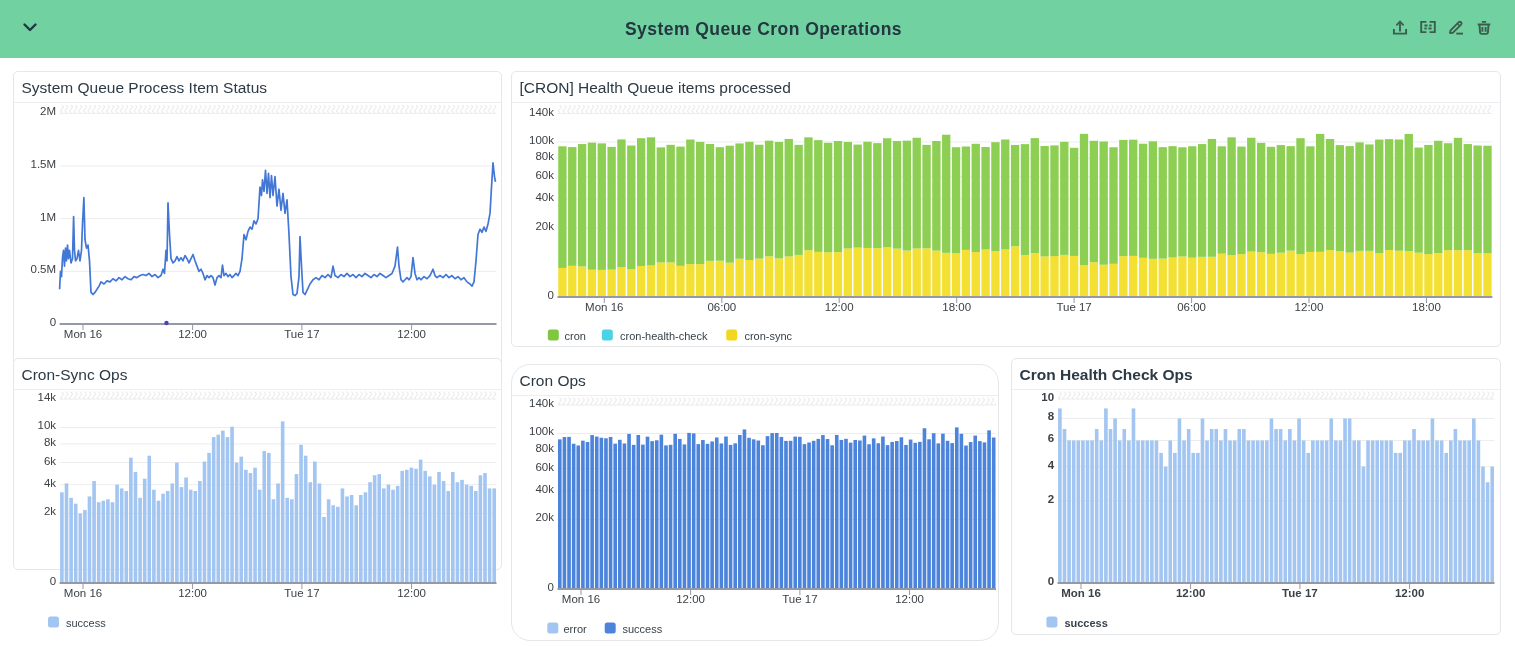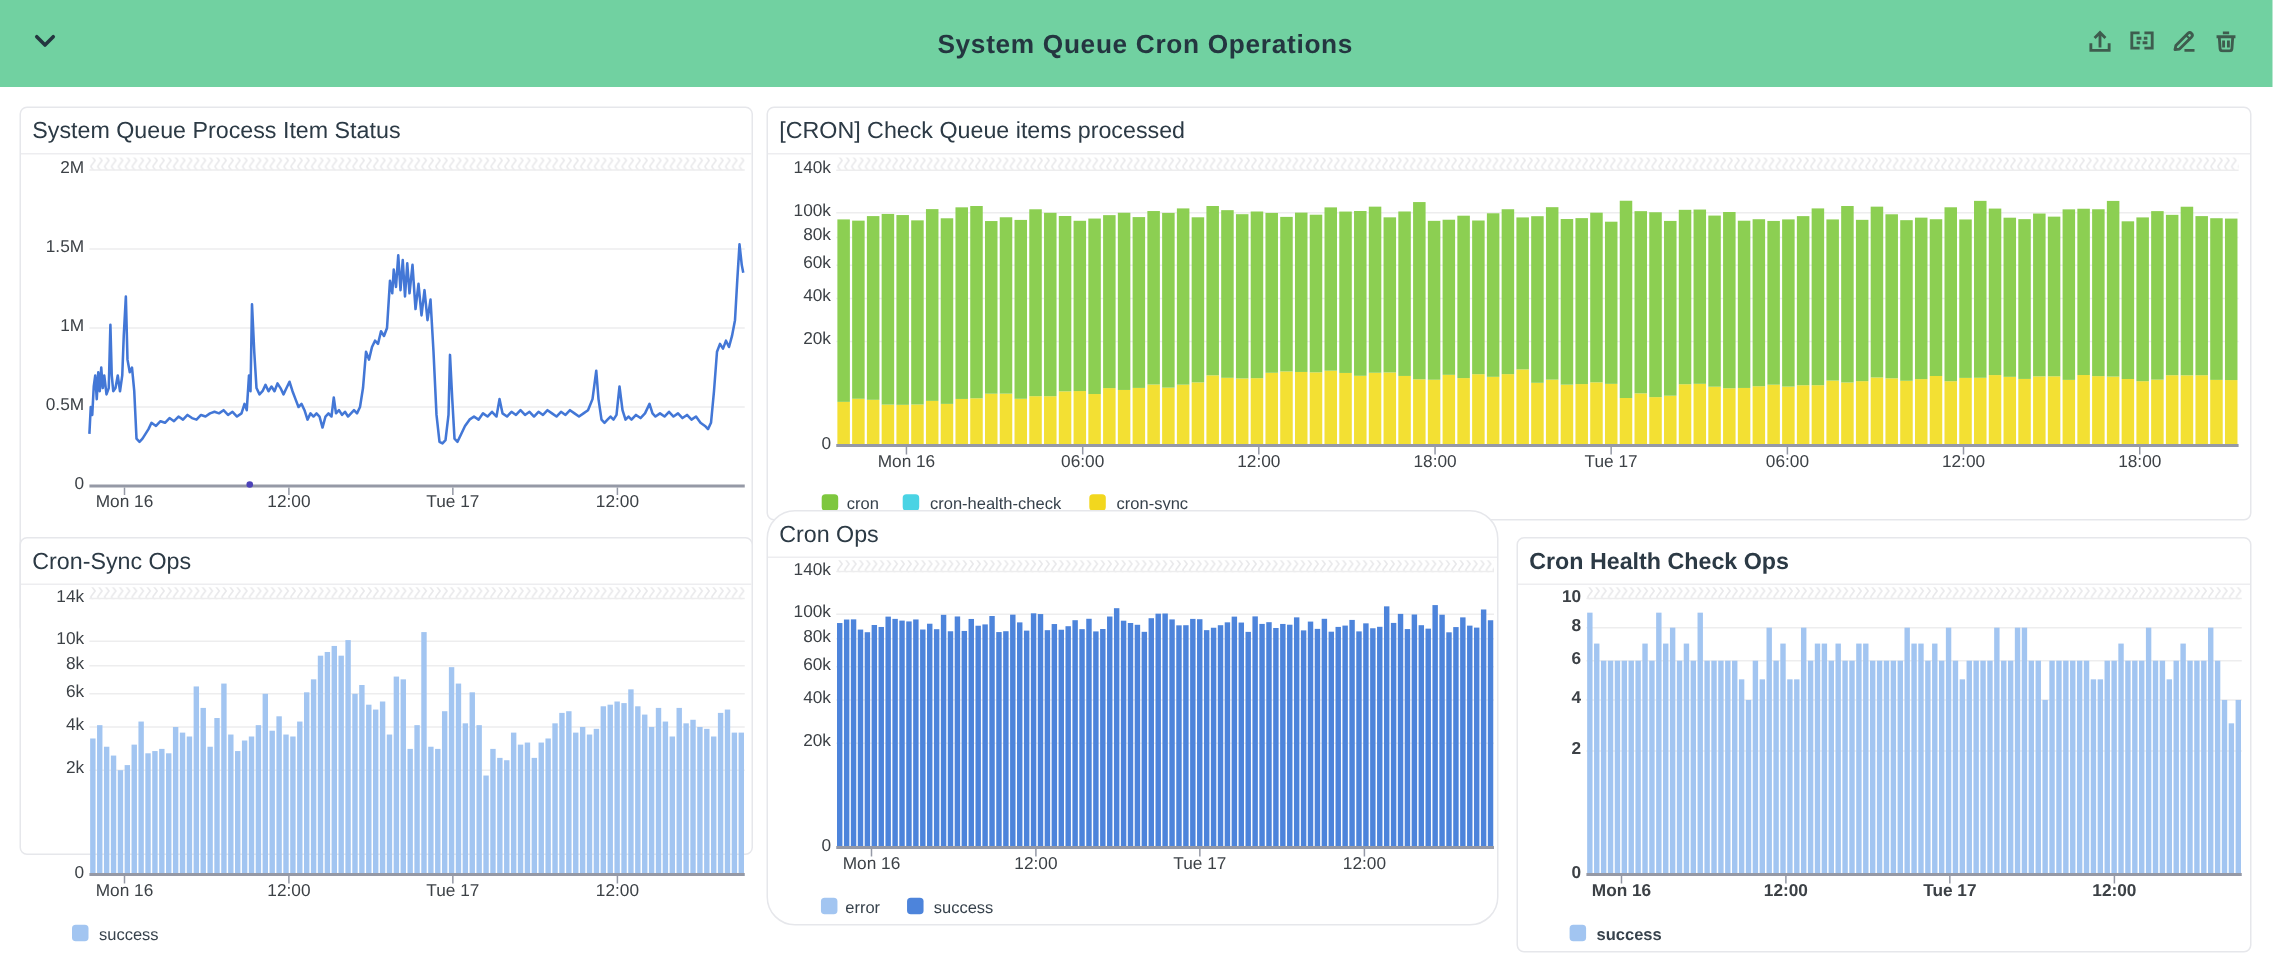--- a/index.html
+++ b/index.html
@@ -66,21 +66,21 @@
       <text x="178.6" y="235" text-anchor="middle" font-size="11.5" fill="#3c4146">12:00</text>
       <line x1="287.9" y1="222" x2="287.9" y2="227" stroke="#9599a6" stroke-width="1"></line>
       <text x="287.9" y="235" text-anchor="middle" font-size="11.5" fill="#3c4146">Tue 17</text>
       <line x1="397.6" y1="222" x2="397.6" y2="227" stroke="#9599a6" stroke-width="1"></line>
       <text x="397.6" y="235" text-anchor="middle" font-size="11.5" fill="#3c4146">12:00</text>
       <polyline points="45.6,186.25 46.5,168.35 47.5,173.62 48.5,154.66 49.5,147.29 50.5,163.08 51.5,145.18 52.5,157.82 53.5,142.03 54.5,155.71 55.5,147.29 57,159.93 58.5,155.71 59.6,113.59 60.5,147.29 61.5,157.82 63,155.71 64.5,147.29 66,157.82 67.5,147.29 68.5,120.97 69.9,94.64 71,136.76 72.5,145.18 74,142.03 75.5,157.82 77,189.41 79,191.52 81,189.41 83,186.25 85,183.09 87,178.88 90,180.99 93,177.83 96,178.88 99,175.72 102,177.83 105,174.67 108,176.77 111,173.62 114,175.72 117,176.77 120,173.62 123,174.67 126,172.56 129,171.51 132,172.56 135,170.46 138,173.62 141,171.51 144,174.67 147,172.56 149,166.24 150.5,170.46 152,147.29 153,157.82 154,99.91 155.5,131.5 157,155.71 159,159.93 161,157.82 163,153.61 165,157.82 167,154.66 169,157.82 171,152.56 173,155.71 175,159.93 177,155.71 179,151.5 181,157.82 183,163.08 185,168.35 187,166.24 189,170.46 191,176.77 193,172.56 195,174.67 197,172.56 199,174.67 201,182.04 203,174.67 205,172.56 207,174.67 208.5,162.03 210,172.56 212,170.46 214,173.62 216,171.51 218,174.67 220,172.56 222,170.46 224,172.56 226,168.35 228,155.71 230,131.5 232,136.76 234,128.34 236,124.12 238,126.23 240,117.81 242,120.97 244,115.7 246,84.11 247.5,92.53 248.5,76.74 250,88.32 251.5,67.26 253,90.43 254.5,70.42 256,94.64 257.5,72.53 259,92.53 261,73.58 263,103.06 265,86.22 267,107.28 269,90.43 271,110.44 273,96.75 275,131.5 277,173.62 279,191.52 281,192.57 283,190.46 285,173.62 286,133.6 287.5,163.08 289,189.41 291,191.52 293,187.3 296,180.99 299,176.77 302,174.67 305,176.77 308,172.56 311,174.67 314,171.51 317,174.67 319,163.08 321,172.56 324,174.67 327,171.51 330,173.62 333,170.46 336,173.62 339,171.51 342,174.67 345,171.51 348,173.62 351,170.46 354,172.56 357,174.67 360,171.51 363,173.62 366,170.46 369,172.56 372,174.67 375,172.56 378,170.46 381,163.08 383.5,144.13 385,163.08 387,176.77 389,178.88 391,176.77 393,174.67 395,176.77 397,173.62 399,154.66 401,170.46 403,176.77 405,174.67 407,176.77 410,173.62 413,175.72 416,172.56 419,166.24 421,172.56 423,174.67 426,172.56 429,174.67 432,171.51 435,174.67 438,172.56 441,175.72 444,173.62 447,176.77 450,174.67 453,178.88 456,180.99 458,183.09 460,178.88 462,157.82 464,131.5 466,126.23 468,129.39 470,124.12 472,128.34 474,120.97 476,110.44 477.5,84.11 479,59.89 480.5,73.58 481.5,78.84" fill="none" stroke="#4377d6" stroke-width="1.7" stroke-linejoin="round"></polyline>
       <circle cx="152.5" cy="220" r="2.2" fill="#4c42b8"></circle>
     </svg>
   </div>
 <div class="panel" style="left:511px;top:71px;width:990px;height:276px;">
-    <div class="ptitle">[CRON] Check Queue items processed</div>
+    <div class="ptitle">[CRON] Health Queue items processed</div>
     <svg width="990" height="243" style="position:absolute;left:0;top:31px;">
       <defs>
         <pattern id="hp2" width="4.6" height="8" patternUnits="userSpaceOnUse">
           <path d="M0.4 0 L3.4 4 L0.4 8" fill="none" stroke="#e8e8ea" stroke-width="1.05"></path>
         </pattern>
       </defs>
       <rect x="45.5" y="2" width="934.9" height="8.5" fill="url(#hp2)"></rect>
       <line x1="45.5" y1="124.64" x2="980.4" y2="124.64" stroke="#ededee" stroke-width="1"></line>
       <line x1="45.5" y1="95.92" x2="980.4" y2="95.92" stroke="#ededee" stroke-width="1"></line>
       <line x1="45.5" y1="73.87" x2="980.4" y2="73.87" stroke="#ededee" stroke-width="1"></line>
@@ -432,21 +432,21 @@
       <line x1="178.6" y1="194" x2="178.6" y2="199" stroke="#9599a6" stroke-width="1"></line>
       <text x="178.6" y="207" text-anchor="middle" font-size="11.5" fill="#3c4146">12:00</text>
       <line x1="287.9" y1="194" x2="287.9" y2="199" stroke="#9599a6" stroke-width="1"></line>
       <text x="287.9" y="207" text-anchor="middle" font-size="11.5" fill="#3c4146">Tue 17</text>
       <line x1="397.6" y1="194" x2="397.6" y2="199" stroke="#9599a6" stroke-width="1"></line>
       <text x="397.6" y="207" text-anchor="middle" font-size="11.5" fill="#3c4146">12:00</text>
       <rect x="34" y="226.5" width="11" height="11" rx="2.5" fill="#a2c5f1"></rect>
       <text x="52" y="236.5" font-size="11" fill="#37424c">success</text>
     </svg>
   </div>
-<div class="panel" style="left:511px;top:340px;width:488px;height:277px;border-radius:19px;">
+<div class="panel" style="left:511px;top:364px;width:488px;height:277px;border-radius:19px;">
     <div class="ptitle">Cron Ops</div>
     <svg width="488" height="244" style="position:absolute;left:0;top:31px;">
       <defs>
         <pattern id="hp4" width="4.6" height="8" patternUnits="userSpaceOnUse">
           <path d="M0.4 0 L3.4 4 L0.4 8" fill="none" stroke="#e8e8ea" stroke-width="1.05"></path>
         </pattern>
       </defs>
       <rect x="45.5" y="1.5" width="438.5" height="8" fill="url(#hp4)"></rect>
       <line x1="45.5" y1="123.45" x2="484" y2="123.45" stroke="#ededee" stroke-width="1"></line>
       <line x1="45.5" y1="94.65" x2="484" y2="94.65" stroke="#ededee" stroke-width="1"></line>

